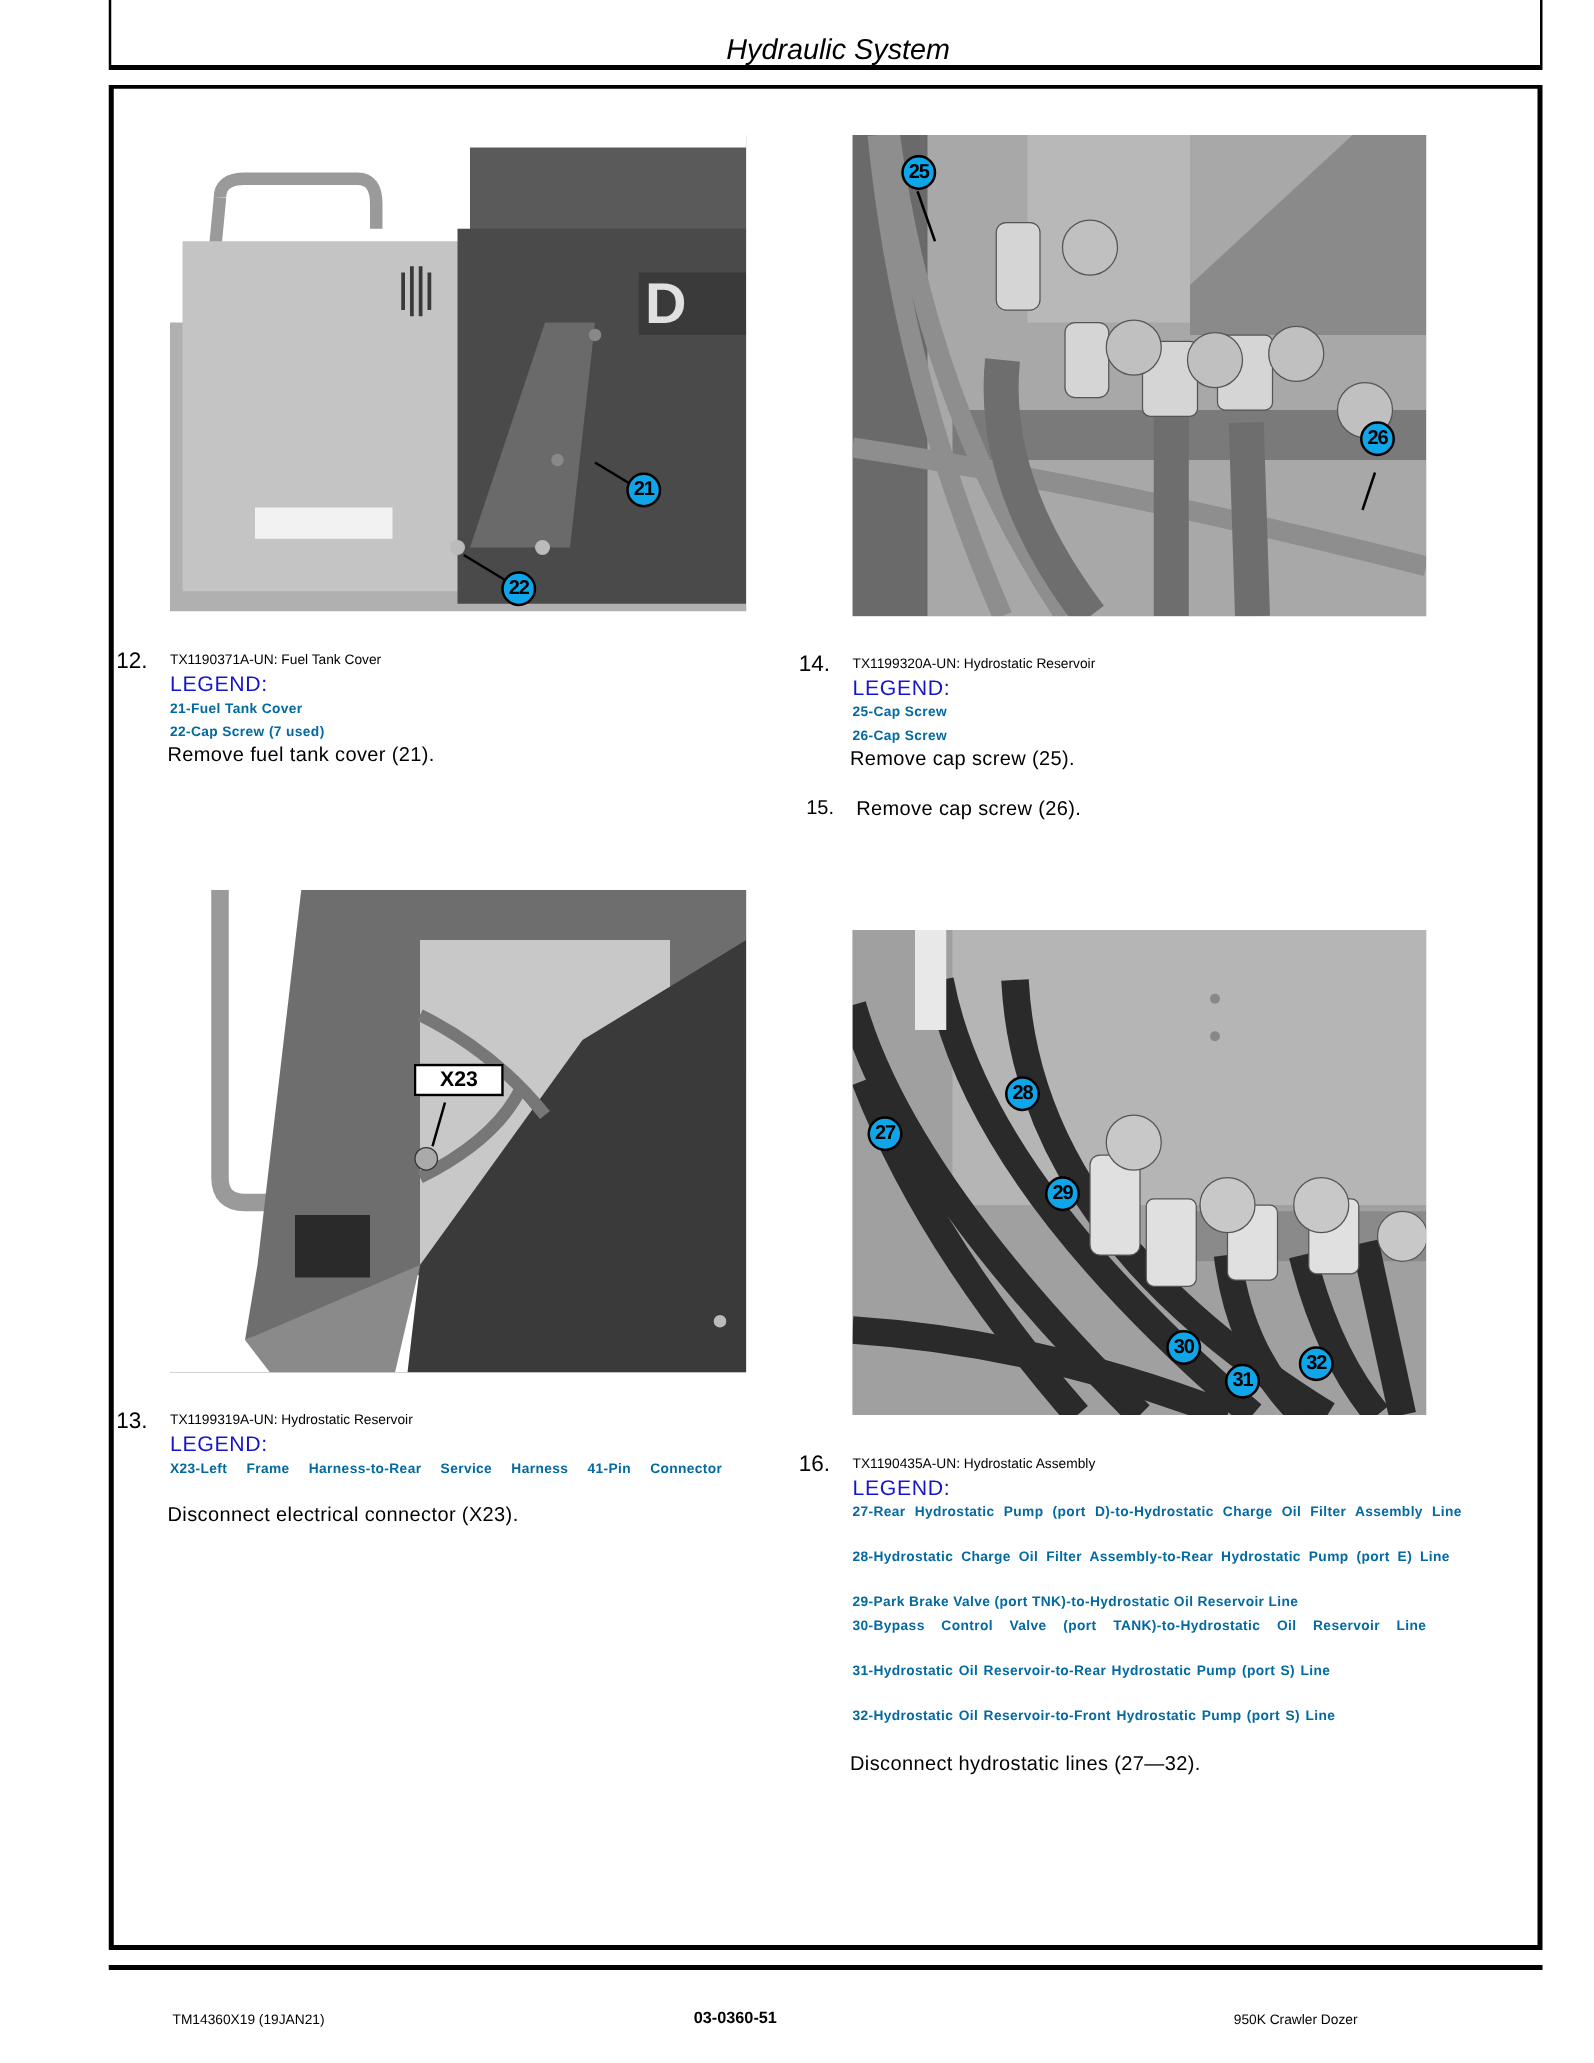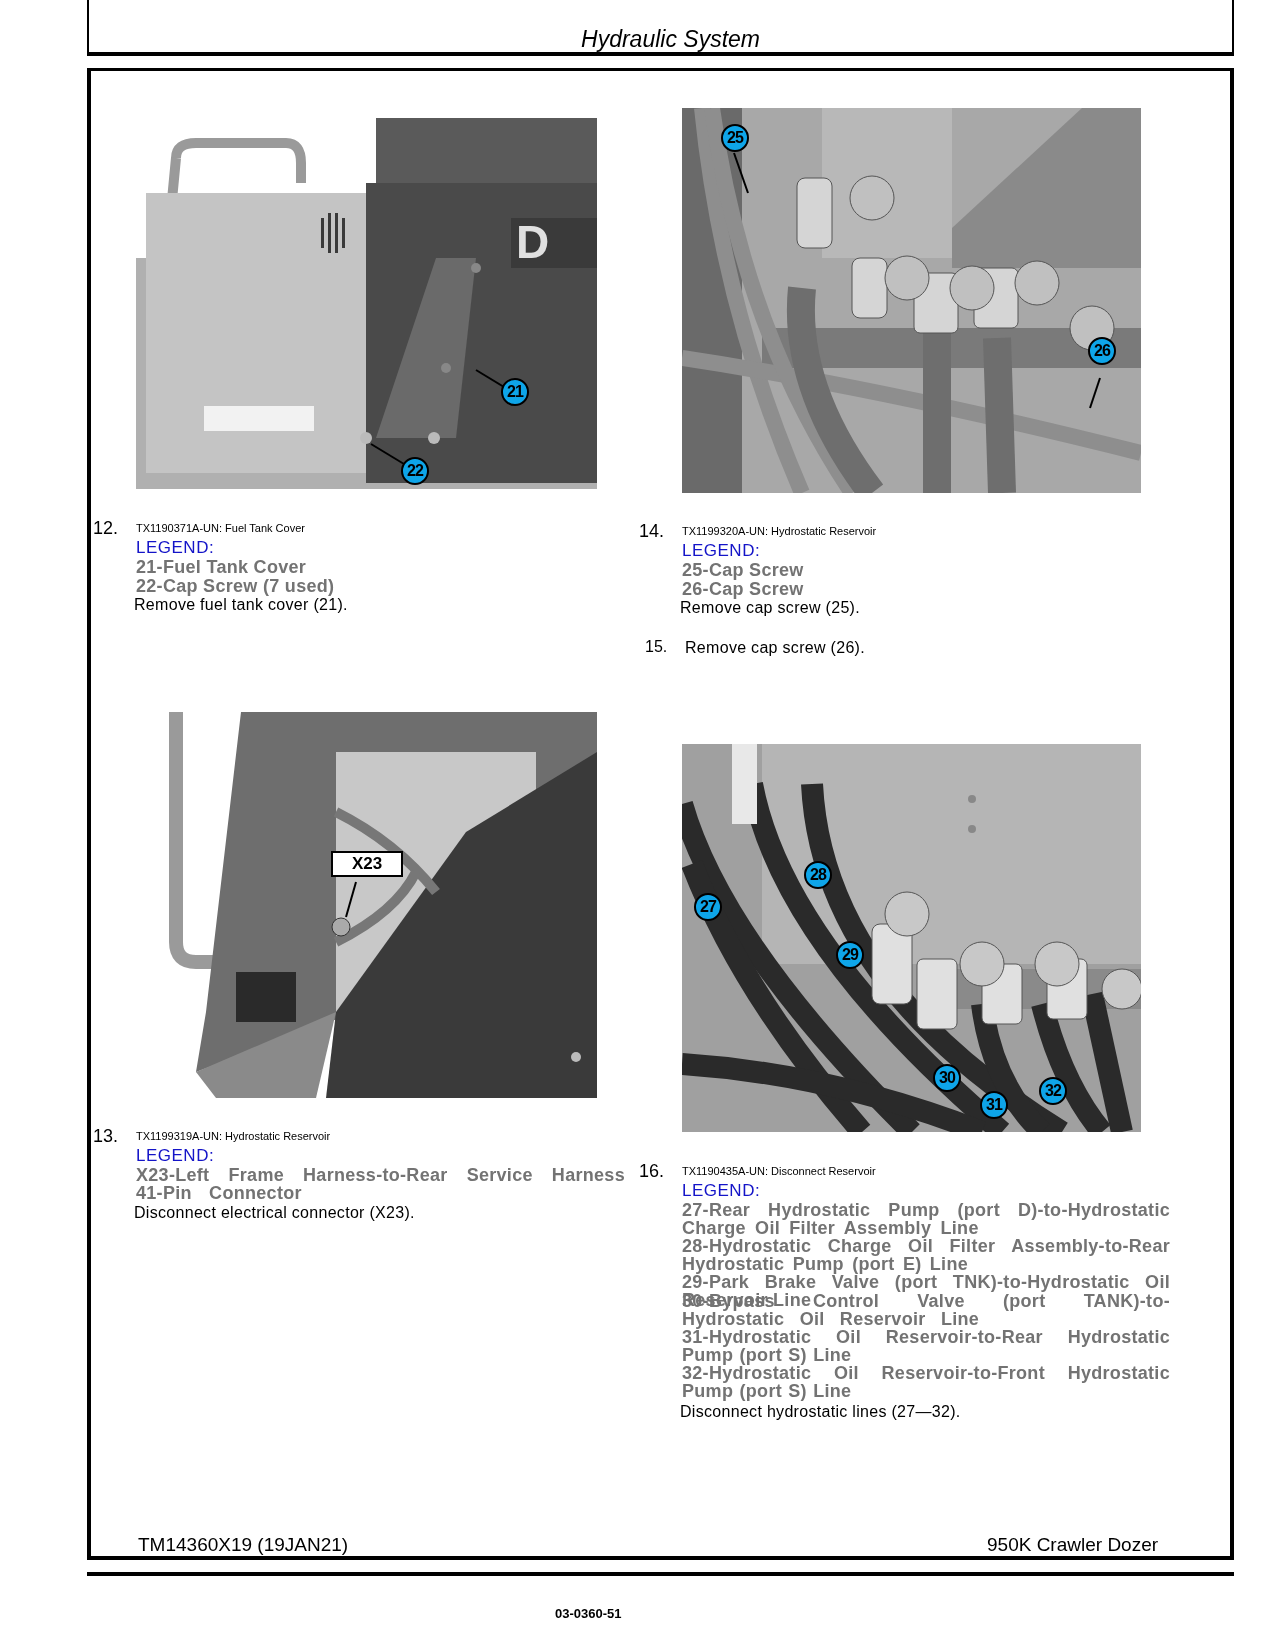--- a/index.html
+++ b/index.html
@@ -11,26 +11,26 @@
     .main-box { position:absolute; left:87px; top:68px; width:1147px; height:1492px; border:4px solid #000; border-top-width:3px; box-sizing:border-box; }
 
     .photo { position:absolute; overflow:hidden; background:#9a9a9a; }
     .photo svg { display:block; width:100%; height:100%; }
 
     .callout { position:absolute; width:28px; height:28px; border-radius:50%; background:#0ea5e9; border:2px solid #000; box-sizing:border-box; font-weight:bold; font-size:16px; display:flex; align-items:center; justify-content:center; letter-spacing:-1px; }
     .callout-rect { position:absolute; background:#fff; border:2px solid #000; font-weight:bold; font-size:17px; padding:1px 19px; }
     .step-num { position:absolute; font-size:18px; }
     .fig-id { font-size:11px; position:absolute; white-space:nowrap; }
     .legend-title { color:#1414c8; font-size:17px; position:absolute; white-space:nowrap; letter-spacing:0.5px; }
-    .legend-item { color:#737373; font-size:18px; font-weight:bold; position:absolute; line-height:18px; letter-spacing:0.3px; }
+    .legend-item { color:#0369a1; font-size:11px; font-weight:bold; position:absolute; line-height:18px; letter-spacing:0.3px; }
     .instr { font-size:16px; position:absolute; white-space:nowrap; letter-spacing:0.3px; }
     .justify { text-align:justify; text-align-last:left; }
 
     .foot-rule { position:absolute; left:87px; width:1147px; top:1572px; height:4px; background:#000; }
-    .foot { position:absolute; top:1534px; font-size:19px; }
+    .foot { position:absolute; top:1610px; font-size:11px; }
     .foot-center { font-weight:bold; font-size:13px; top:1606px;text-align:right; }
   </style>
 </head>
 <body>
 
 <div class="hdr-box">
   <div class="hdr-title">Hydraulic System</div>
 </div>
 
 <div class="main-box"></div>
@@ -178,21 +178,21 @@
   </svg>
 </div>
 <div class="callout" style="left:804px; top:861px;">28</div>
 <div class="callout" style="left:694px; top:893px;">27</div>
 <div class="callout" style="left:836px; top:941px;">29</div>
 <div class="callout" style="left:933px; top:1064px;">30</div>
 <div class="callout" style="left:980px; top:1091px;">31</div>
 <div class="callout" style="left:1039px; top:1077px;">32</div>
 
 <div class="step-num" style="left:639px; top:1161px;">16.</div>
-<div class="fig-id" style="left:682px; top:1165px;">TX1190435A-UN: Disconnect Reservoir</div>
+<div class="fig-id" style="left:682px; top:1165px;">TX1190435A-UN: Hydrostatic Assembly</div>
 <div class="legend-title" style="left:682px; top:1181px;">LEGEND:</div>
 <div class="legend-item justify" style="left:682px; top:1201px; width:488px; word-spacing:4px;">27-Rear Hydrostatic Pump (port D)-to-Hydrostatic Charge Oil Filter Assembly Line</div>
 <div class="legend-item justify" style="left:682px; top:1237px; width:488px; word-spacing:3px;">28-Hydrostatic Charge Oil Filter Assembly-to-Rear Hydrostatic Pump (port E) Line</div>
 <div class="legend-item justify" style="left:682px; top:1273px; width:488px;">29-Park Brake Valve (port TNK)-to-Hydrostatic Oil Reservoir Line</div>
 <div class="legend-item justify" style="left:682px; top:1292px; width:488px; word-spacing:10px;">30-Bypass Control Valve (port TANK)-to-Hydrostatic Oil Reservoir Line</div>
 <div class="legend-item justify" style="left:682px; top:1328px; width:488px; word-spacing:1px;">31-Hydrostatic Oil Reservoir-to-Rear Hydrostatic Pump (port S) Line</div>
 <div class="legend-item justify" style="left:682px; top:1364px; width:488px; word-spacing:1px;">32-Hydrostatic Oil Reservoir-to-Front Hydrostatic Pump (port S) Line</div>
 <div class="instr" style="left:680px; top:1403px;">Disconnect hydrostatic lines (27—32).</div>
 
 <div class="foot-rule"></div>

